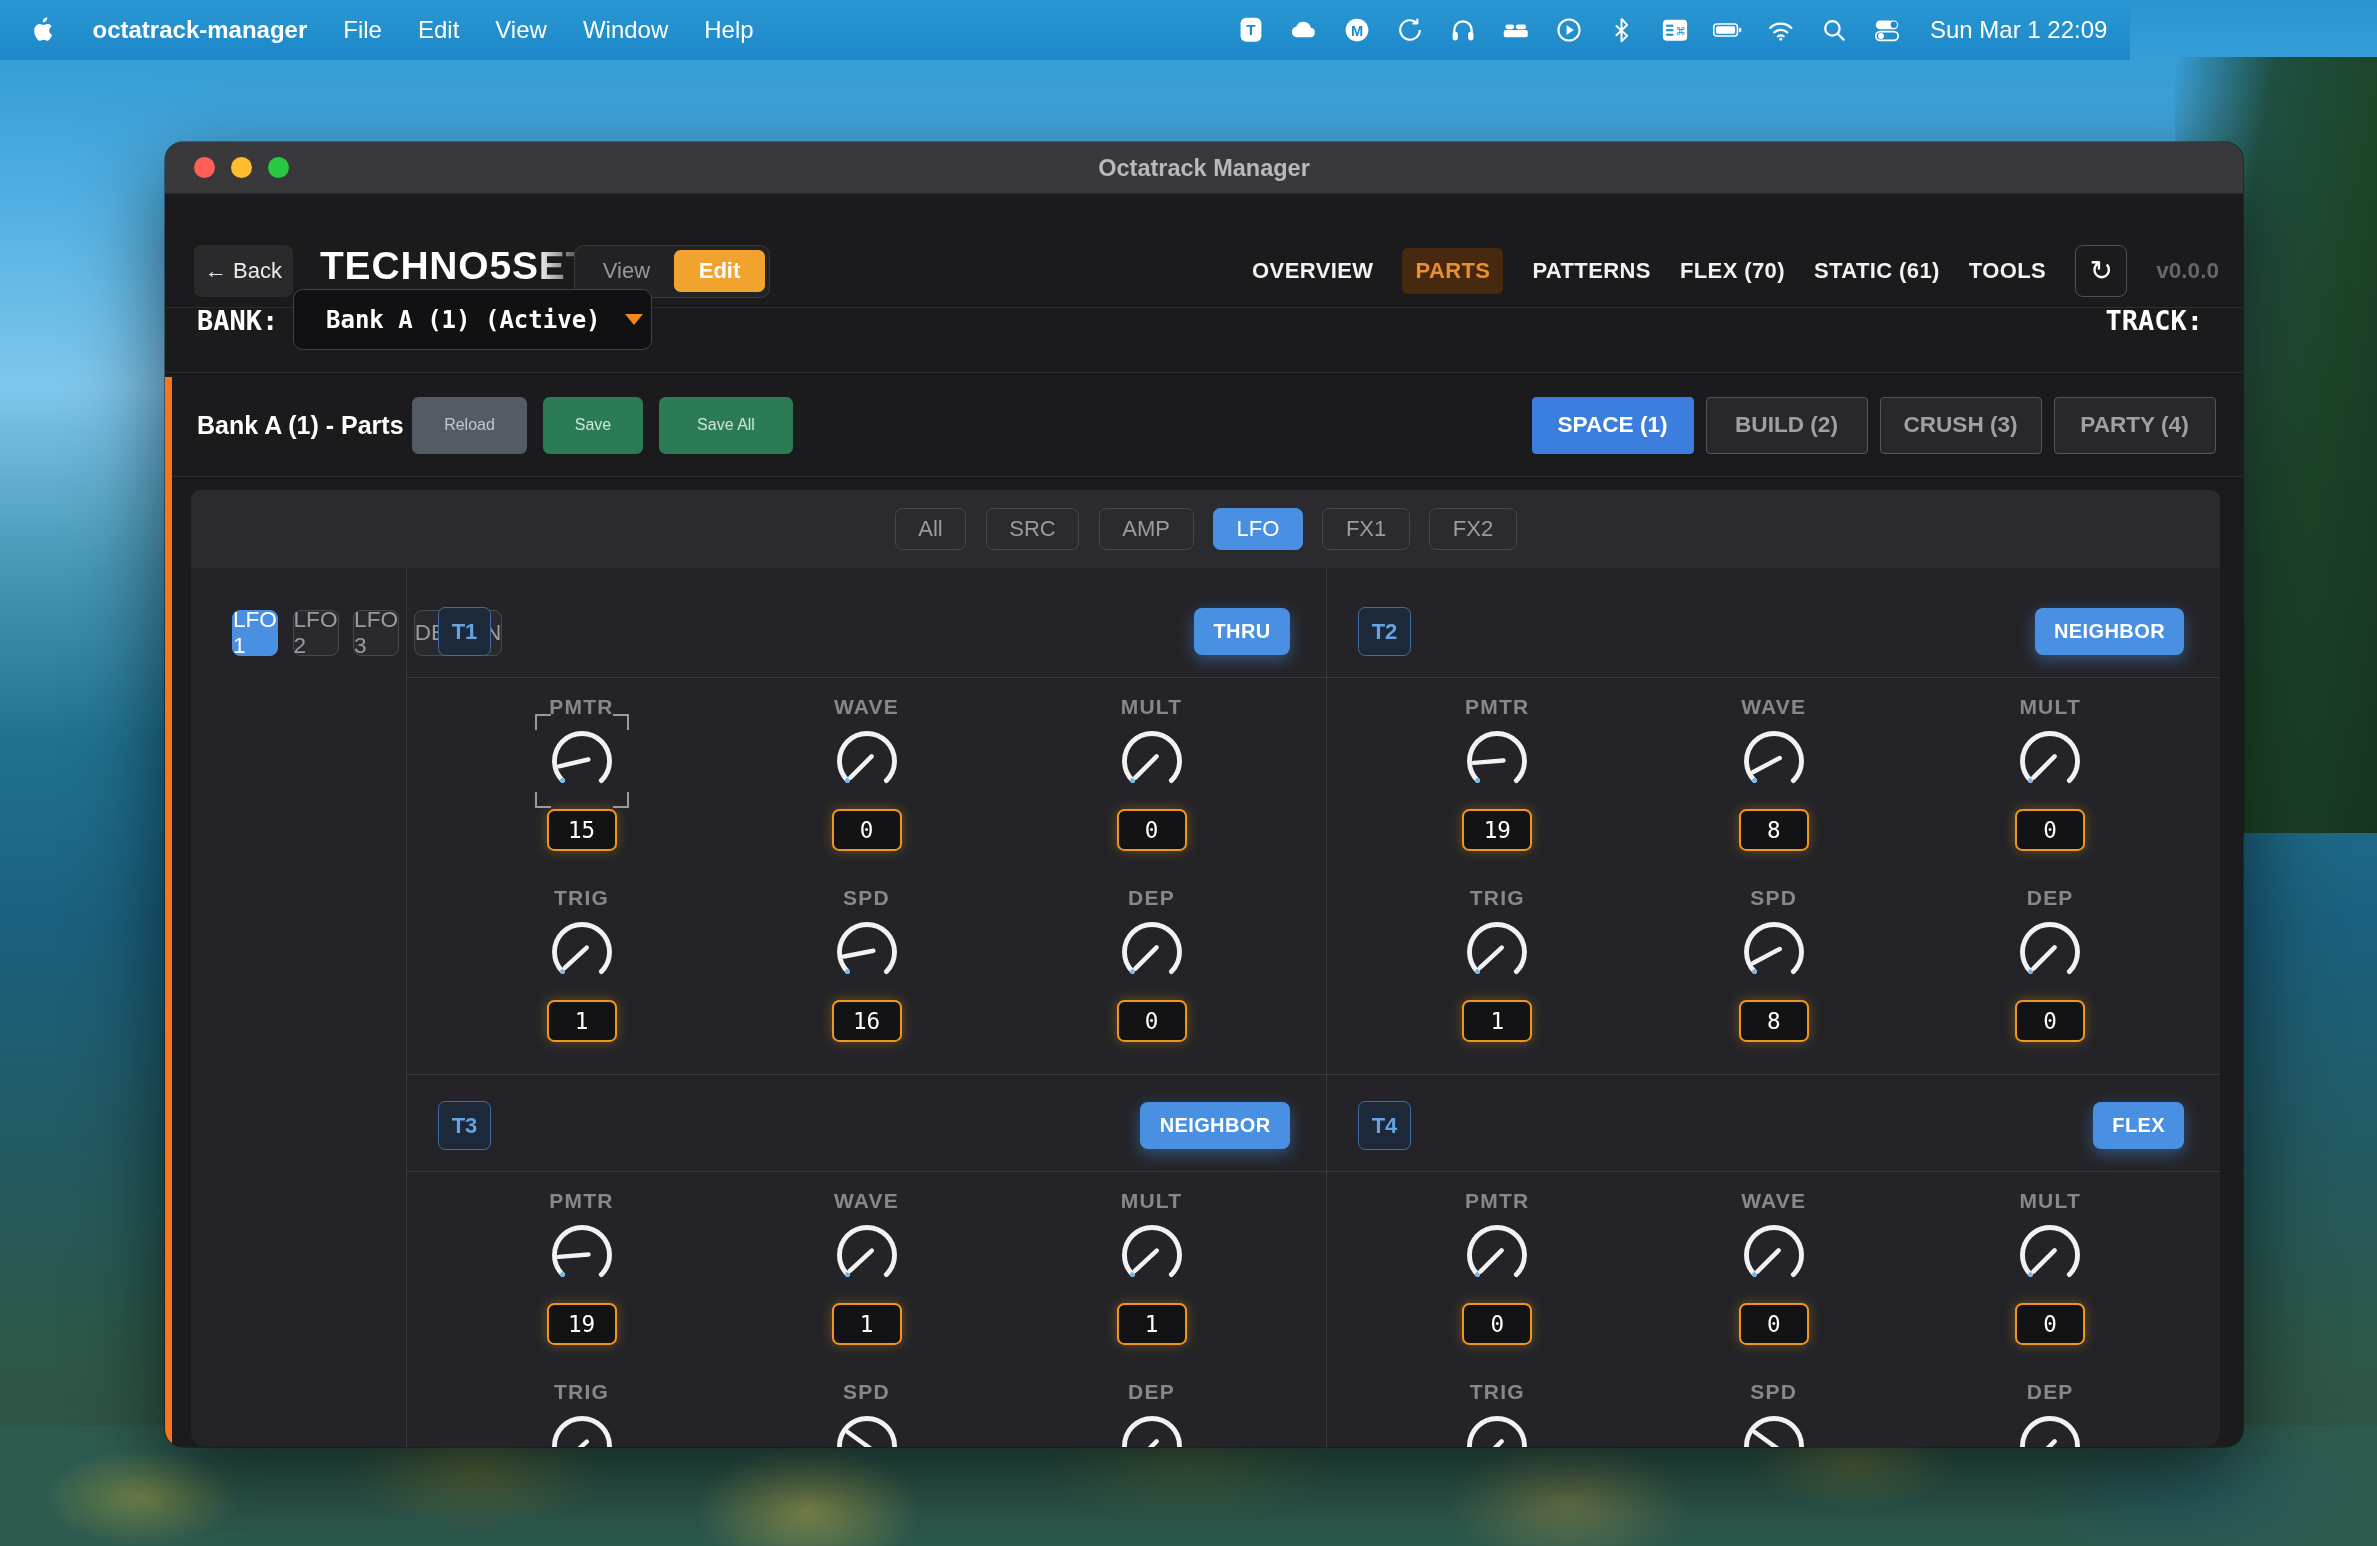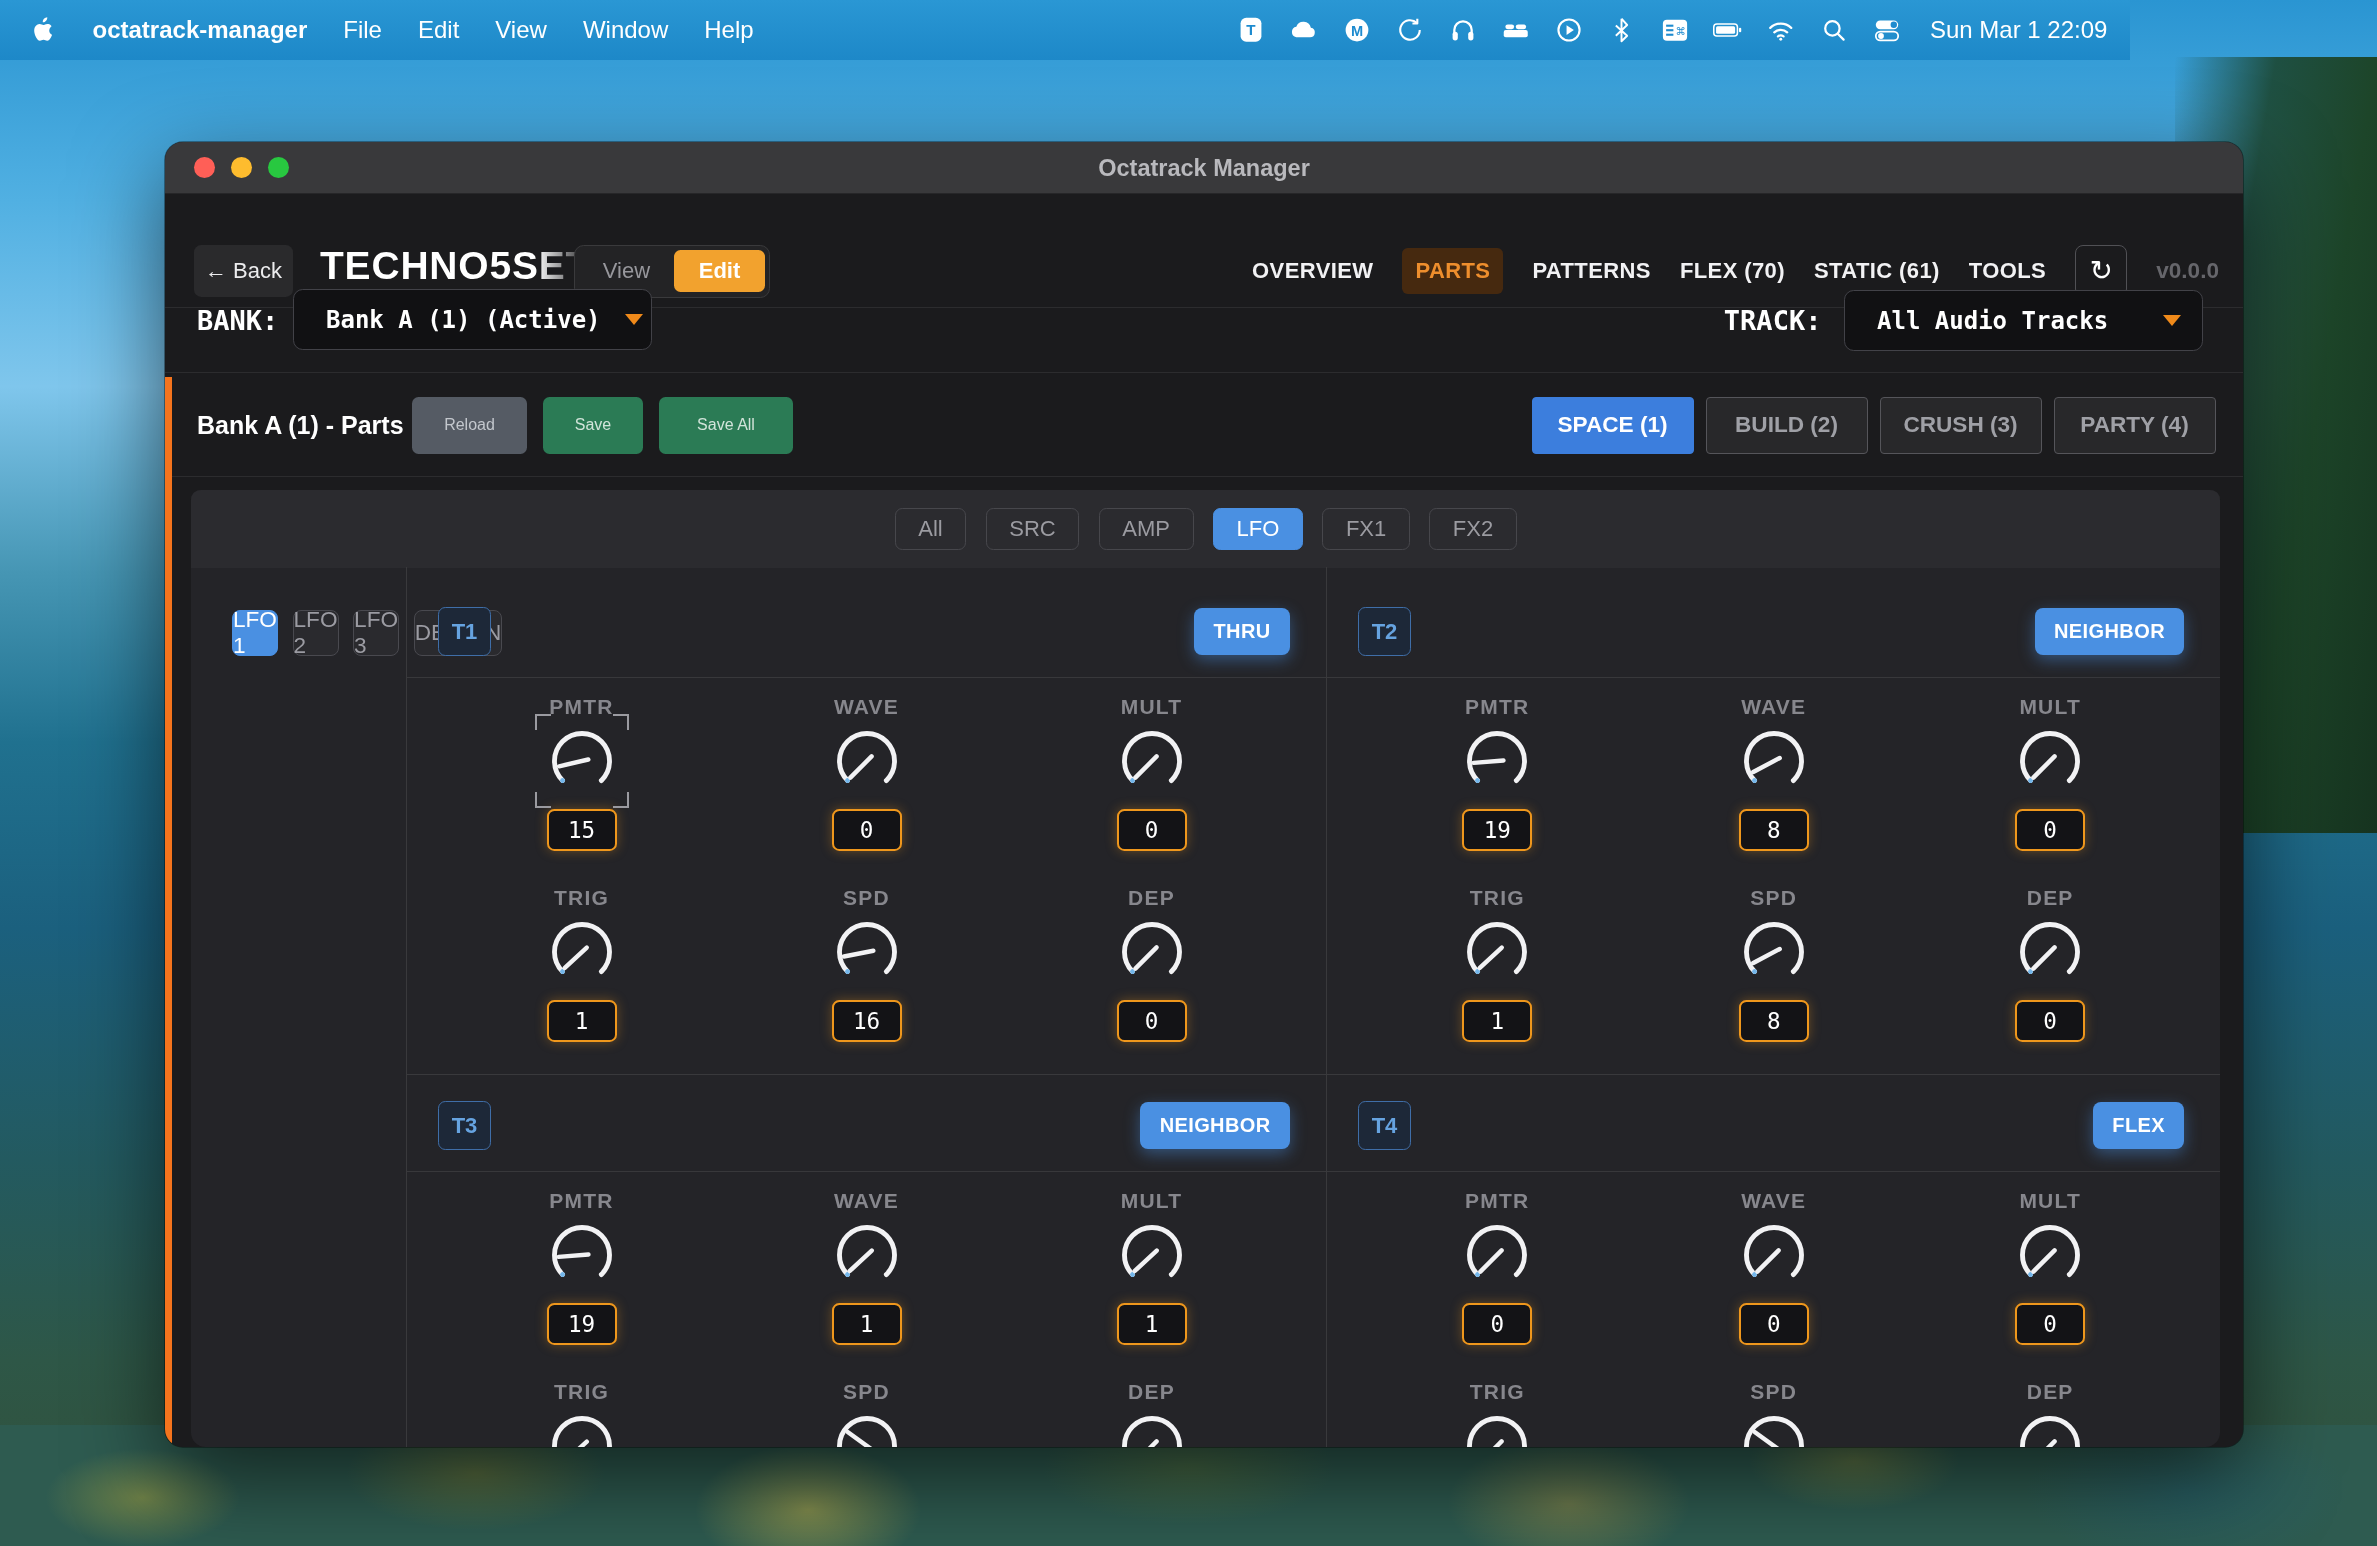--- a/index.html
+++ b/index.html
@@ -278,24 +278,20 @@
   </div>
 
   <div class="bank-bar">
     <span class="bank-label mono">BANK:</span>
     <div class="dropdown dd-bank">
       <span class="dd-value mono">Bank A (1) (Active)</span>
       <span class="dd-arrow"></span>
     </div>
     <div class="track-group">
       <span class="track-label mono">TRACK:</span>
-      <div class="dropdown dd-track">
-        <span class="dd-value mono">All Audio Tracks</span>
-        <span class="dd-arrow"></span>
-      </div>
     </div>
   </div>
 
   <div class="parts-bar">
     <span class="parts-title">Bank A (1) - Parts</span>
     <div class="file-btns">
       <button class="fbtn btn-reload">Reload</button>
       <button class="fbtn btn-save">Save</button>
       <button class="fbtn btn-saveall">Save All</button>
     </div>

